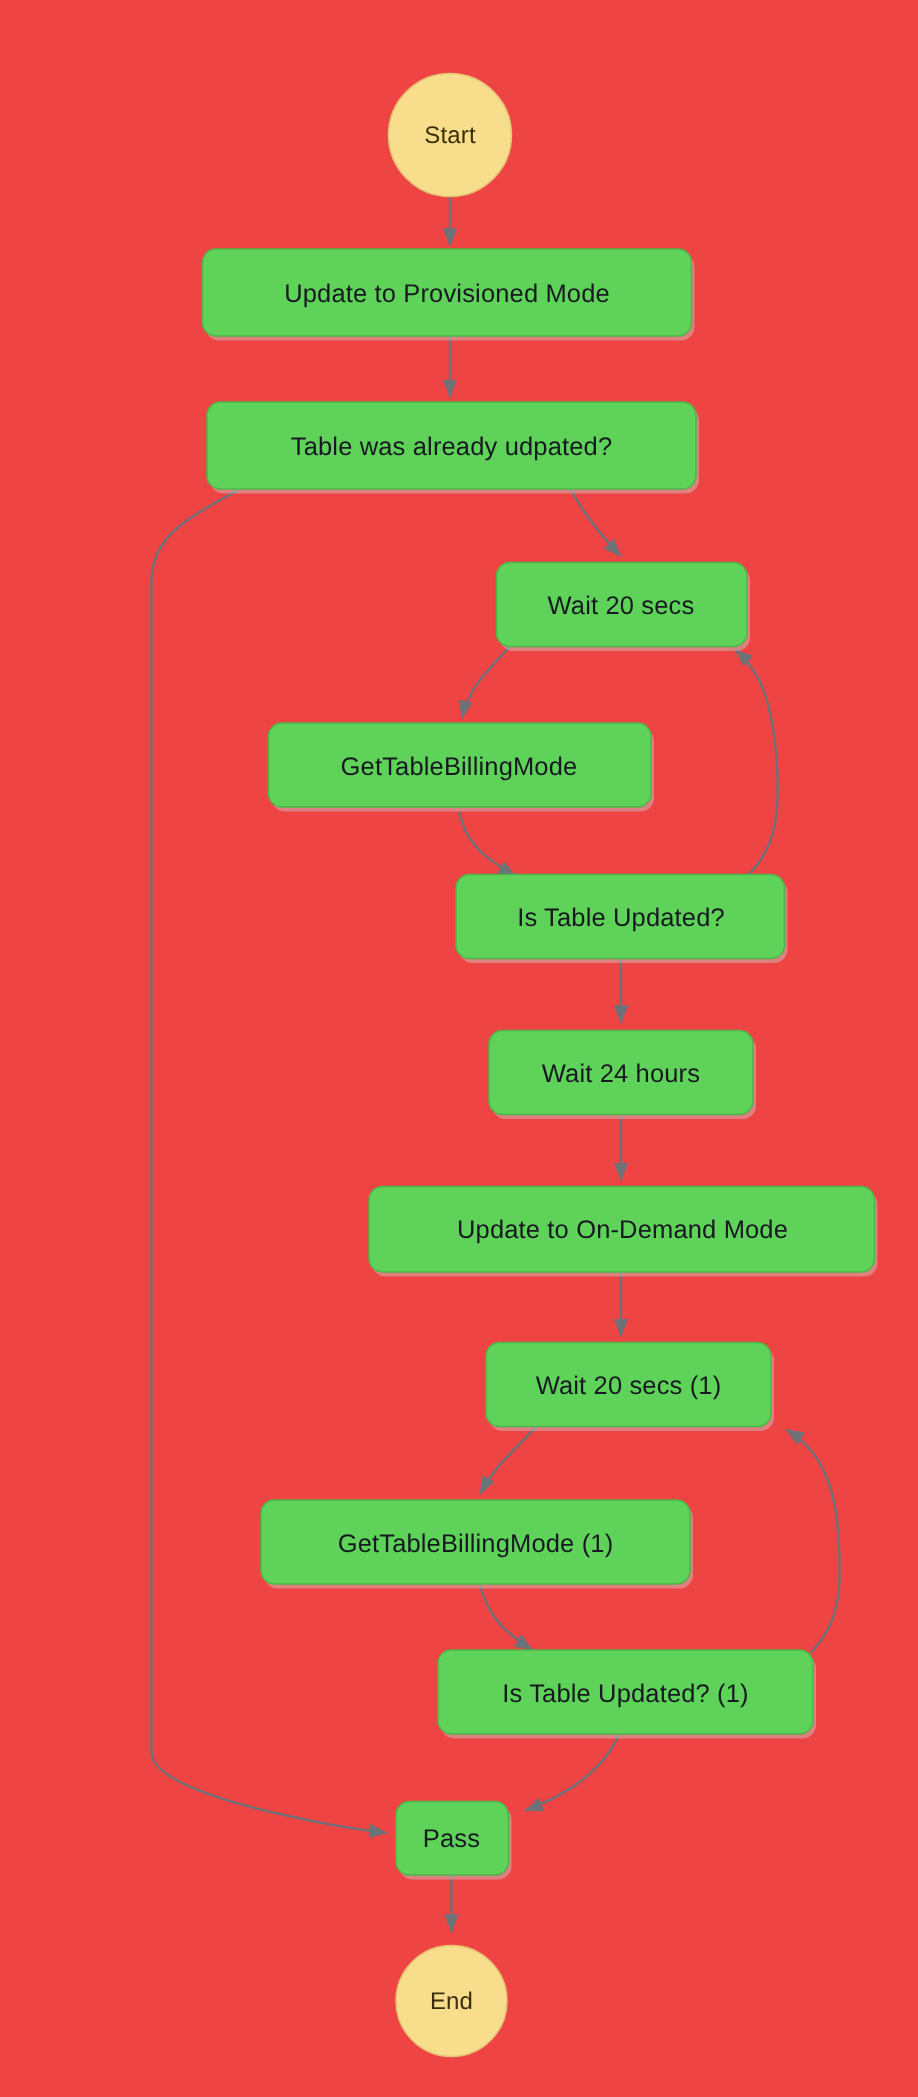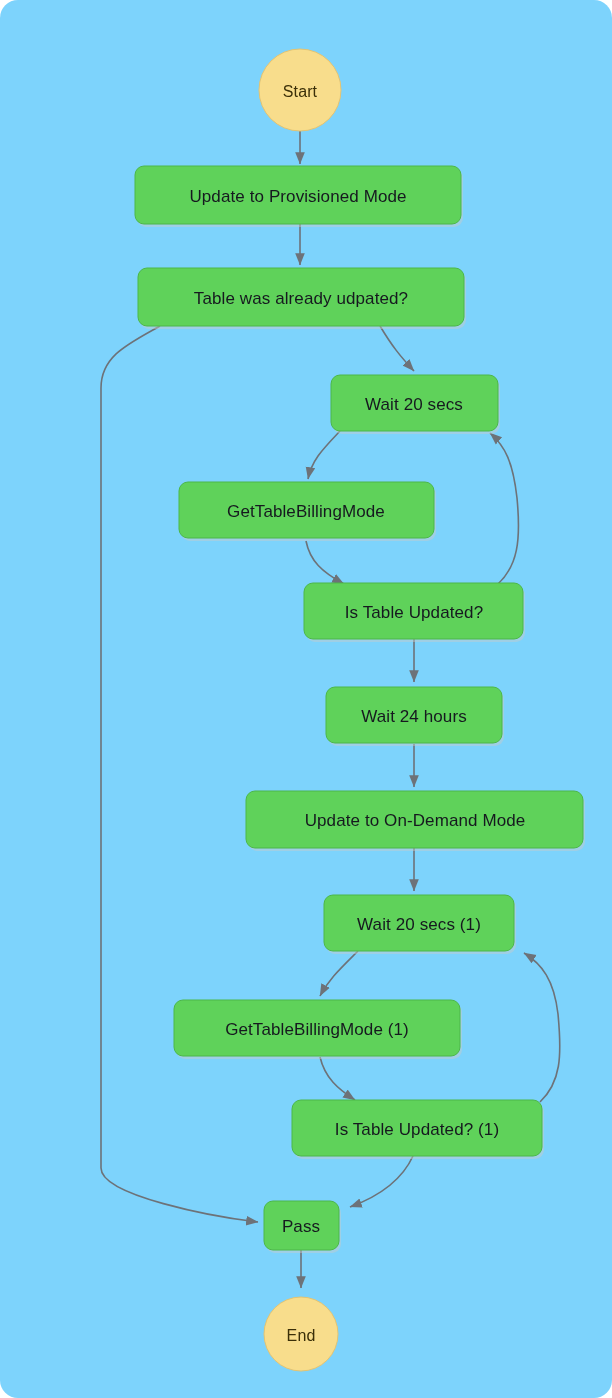--- a/index.html
+++ b/index.html
@@ -55,21 +55,21 @@
   }
   .node-shadow {
     fill: #c9c9c9;
     opacity: 0.45;
   }
   .node-group { cursor: pointer; }
 </style>
 </head>
 <body>
 
-<div id="diagram-root" style="background: #7dd3fc; border-radius: 18px;">
+<div id="diagram-root" style="background: #ef4444;">
 
   <svg id="flow" viewBox="0 0 612 1398" xmlns="http://www.w3.org/2000/svg">
 
     <defs>
       <marker id="arrowhead" markerWidth="9" markerHeight="9" refX="7.4" refY="3.2" orient="auto" markerUnits="strokeWidth">
         <path d="M0,0.2 L7.6,3.2 L0,6.2 Z" fill="#6d7278"></path>
       </marker>
     </defs>
 
     <g>

